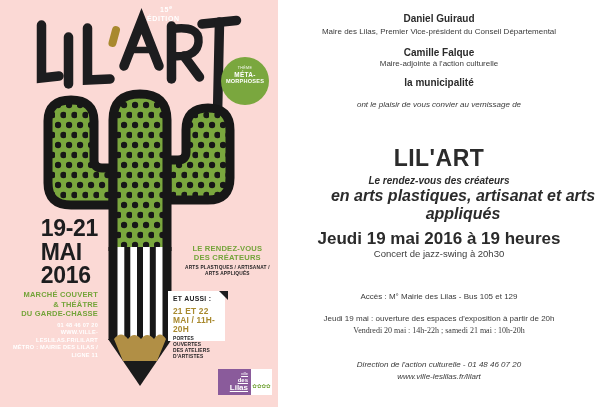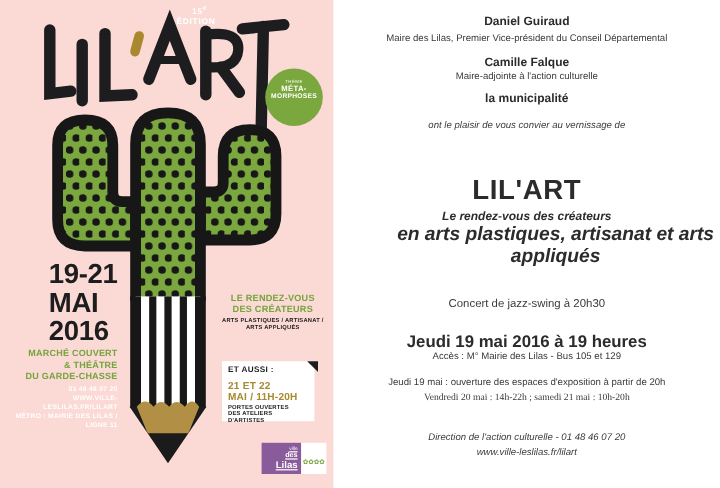--- a/index.html
+++ b/index.html
@@ -25,22 +25,22 @@
   .venue{right:180px;top:290px;text-align:right;color:#74a43a;font-size:7.5px;font-weight:bold;
          line-height:9.6px;letter-spacing:.2px;z-index:3;}
   .contact{right:180px;top:322px;text-align:right;color:#ffffff;font-size:5.6px;font-weight:bold;
          line-height:7.4px;letter-spacing:.25px;z-index:3;}
 
   .tagline{left:185px;top:244px;z-index:3;text-align:center;}
   .tagline .g{display:block;color:#74a43a;font-size:7.6px;font-weight:bold;line-height:9.2px;letter-spacing:.2px;}
   .tagline .s{display:block;color:#1d1d1f;font-size:4.8px;font-weight:bold;line-height:5.8px;letter-spacing:.2px;}
   .tagline .s.first{margin-top:3px;}
 
-  .also-box{left:185px;top:291px;width:77px;height:50px;background:#ffffff;box-sizing:border-box;
-            padding:4px 4px 0 5px;z-index:3;margin-top:10px;}
+  .also-box{left:168px;top:291px;width:57px;height:50px;background:#ffffff;box-sizing:border-box;
+            padding:4px 4px 0 5px;z-index:3;}
   .also-box .corner{position:absolute;top:0;right:-3px;width:0;height:0;
             border-left:9px solid transparent;border-top:9px solid #1d1d1f;}
   .also-box .h{display:block;color:#1d1d1f;font-size:6.8px;font-weight:bold;letter-spacing:.3px;line-height:8px;}
   .also-box .d{display:block;color:#a8892e;font-size:8.4px;font-weight:bold;line-height:8.8px;letter-spacing:.2px;}
   .also-box .d.first{margin-top:4px;}
   .also-box .p{display:block;color:#1d1d1f;font-size:4.9px;font-weight:bold;line-height:5.8px;letter-spacing:.15px;}
   .also-box .p.first{margin-top:3px;}
 
   .logo{left:218px;top:369px;width:54px;height:26px;display:flex;z-index:3;}
   .logo .purple{width:33px;height:26px;background:#8a5b9b;color:#fff;text-align:right;
@@ -59,21 +59,21 @@
   .ital{font-style:italic;}
   .n1{top:13px;font-size:10px;}
   .s1{top:27px;font-size:8px;}
   .n2{top:47px;font-size:10px;}
   .s2{top:59px;font-size:8px;}
   .n3{top:77px;font-size:10px;}
   .iv{top:100px;font-size:8px;}
   .et{top:145px;font-size:23px;letter-spacing:.5px;}
   .e1{top:175px;font-size:10px;}
   .e2{top:187px;font-size:16px;padding-left:48px;}
-  .dt{top:229px;font-size:14px;margin-top:47px;}
+  .dt{top:229px;font-size:17px;}
   .cc{top:248px;font-size:9.5px;}
   .a1{top:281px;font-size:8px;}
   .a2{top:292px;font-size:8px;}
   .h1{top:314px;font-size:8px;}
   .h2{top:326px;font-size:8px;font-family:Liberation Serif, serif;}
   .f1{top:360px;font-size:8px;}
   .f2{top:372px;font-size:8px;}
 </style>
 </head>
 <body>

